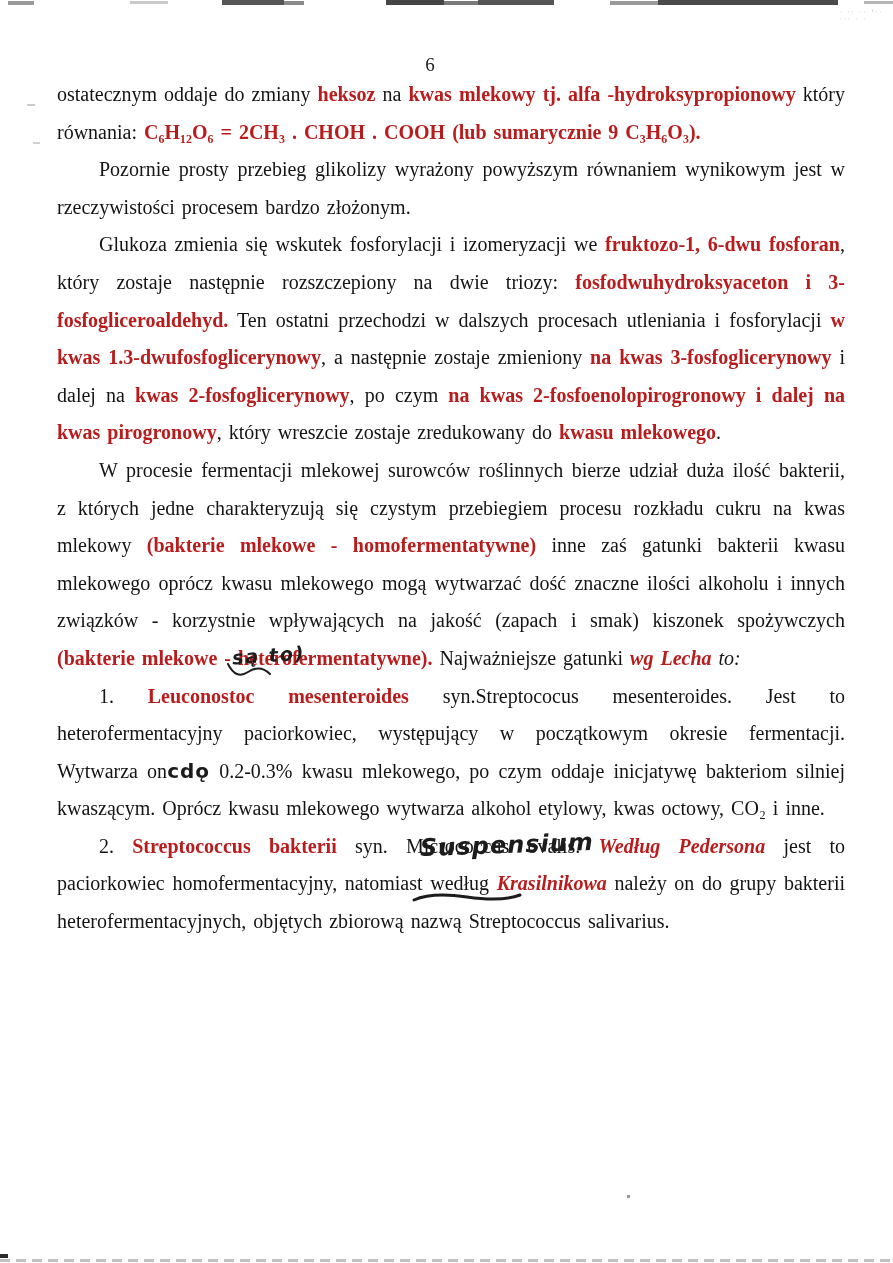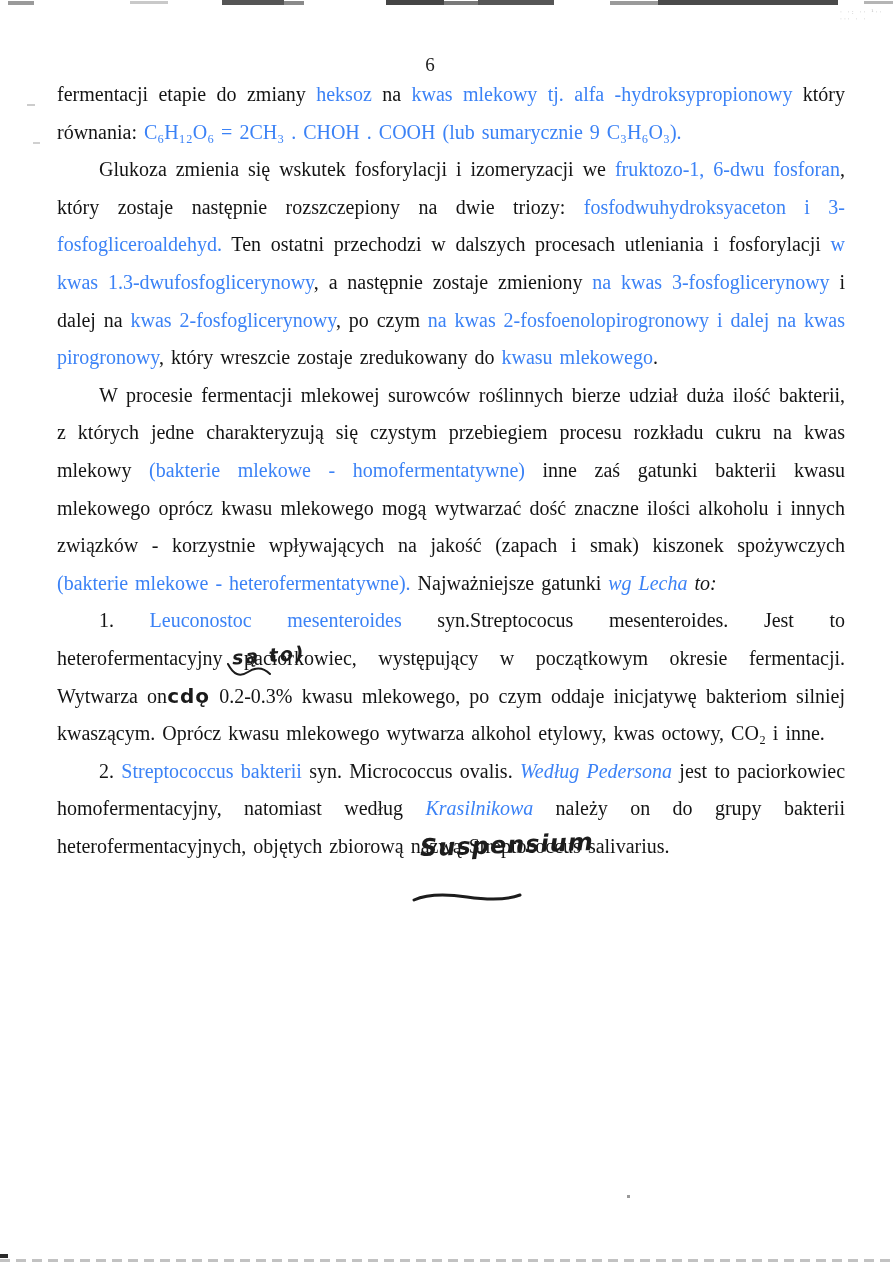--- a/index.html
+++ b/index.html
@@ -16,21 +16,21 @@
     position:absolute; top:54px; left:0; width:860px;
     text-align:center; font-size:19px; color:#222;
   }
   .text-block {
     position:absolute; left:57px; top:76px; width:788px;
     font-size:20px; line-height:37.6px;
     text-align:justify; word-spacing:0.10em;
   }
   .para { margin:0; }
   .para.indent { text-indent:42px; }
-  .b { font-weight:normal; color:#3b82f6; }
+  .b { font-weight:bold; color:#b91c1c; }
   .i { font-style:italic; }
   .hand {
     font-family:"DejaVu Sans",sans-serif;
     font-weight:bold;
     color:#1a1a1a; letter-spacing:1px;
   }
   .hand-annotation {
     position:absolute;
     font-family:"DejaVu Sans",sans-serif;
     font-style:italic; font-weight:bold;
@@ -71,21 +71,22 @@
       <div class="artifact solid" style="left: 627px; top: 1195px; width: 3px; height: 3px; color: rgb(153, 153, 153);"></div>
       <div class="artifact solid" style="left: 0px; top: 1254px; width: 8px; height: 4px; color: rgb(43, 43, 43);"></div>
       <div class="artifact dashed" style="left: 0px; top: 1259px; width: 893px; height: 3px; color: rgb(194, 194, 194);"></div>
     </div>
 
   <div class="speck-text">· ·: ·· ¹·· ··· · ·</div>
 
   <div class="page-number">6</div>
 
   <div class="text-block">
-    <p class="para"><span>fermentacji etapie do zmiany </span><span class="b">heksoz</span><span> na </span><span class="b">kwas mlekowy tj. alfa -hydroksypropionowy</span><span> który równania: </span><span class="b">C₆H₁₂O₆ = 2CH₃ . CHOH . COOH (lub sumarycznie 9 C₃H₆O₃).</span></p>
+    <p class="para"><span>ostatecznym oddaje do zmiany </span><span class="b">heksoz</span><span> na </span><span class="b">kwas mlekowy tj. alfa -hydroksypropionowy</span><span> który równania: </span><span class="b">C₆H₁₂O₆ = 2CH₃ . CHOH . COOH (lub sumarycznie 9 C₃H₆O₃).</span></p>
+    <p class="para indent"><span>Pozornie prosty przebieg glikolizy wyrażony powyższym równaniem wynikowym jest w rzeczywistości procesem bardzo złożonym.</span></p>
     <p class="para indent"><span>Glukoza zmienia się wskutek fosforylacji i izomeryzacji we </span><span class="b">fruktozo-1, 6-dwu fosforan</span><span>, który zostaje następnie rozszczepiony na dwie triozy: </span><span class="b">fosfodwuhydroksyaceton i 3-fosfogliceroaldehyd.</span><span> Ten ostatni przechodzi w dalszych procesach utleniania i fosforylacji </span><span class="b">w kwas 1.3-dwufosfoglicerynowy</span><span>, a następnie zostaje zmieniony </span><span class="b">na kwas 3-fosfoglicerynowy</span><span> i dalej na </span><span class="b">kwas 2-fosfoglicerynowy</span><span>, po czym </span><span class="b">na kwas 2-fosfoenolopirogronowy i dalej na kwas pirogronowy</span><span>, który wreszcie zostaje zredukowany do </span><span class="b">kwasu mlekowego</span><span>.</span></p>
     <p class="para indent"><span>W procesie fermentacji mlekowej surowców roślinnych bierze udział duża ilość bakterii, z których jedne charakteryzują się czystym przebiegiem procesu rozkładu cukru na kwas mlekowy </span><span class="b">(bakterie mlekowe - homofermentatywne)</span><span> inne zaś gatunki bakterii kwasu mlekowego oprócz kwasu mlekowego mogą wytwarzać dość znaczne ilości alkoholu i innych związków - korzystnie wpływających na jakość (zapach i smak) kiszonek spożywczych </span><span class="b">(bakterie mlekowe - heterofermentatywne).</span><span> Najważniejsze gatunki </span><span class="b i">wg Lecha</span><span class="i"> to:</span></p>
     <p class="para indent"><span>1. </span><span class="b">Leuconostoc mesenteroides</span><span> syn.Streptococus mesenteroides. Jest to heterofermentacyjny paciorkowiec, występujący w początkowym okresie fermentacji. Wytwarza on</span><span class="hand">cdǫ</span><span> 0.2-0.3% kwasu mlekowego, po czym oddaje inicjatywę bakteriom silniej kwaszącym. Oprócz  kwasu mlekowego wytwarza alkohol etylowy, kwas octowy, CO₂ i inne.</span></p>
     <p class="para indent"><span>2. </span><span class="b">Streptococcus bakterii</span><span> syn. Micrococcus ovalis. </span><span class="b i">Według Pedersona</span><span> jest to paciorkowiec homofermentacyjny, natomiast według </span><span class="b i">Krasilnikowa</span><span> należy on do grupy bakterii heterofermentacyjnych, objętych zbiorową nazwą Streptococcus salivarius.</span></p>
   </div>
 
   <div class="hand-annotation ann-sa-to">są to)</div>
   <svg class="ann-svg" style="left:226px; top:660px;" width="90" height="26" viewBox="0 0 90 26">
     <path d="M2,4 Q10,20 22,12 Q34,4 44,14" fill="none" stroke="#1c1c1c" stroke-width="2" stroke-linecap="round"></path>
   </svg>

